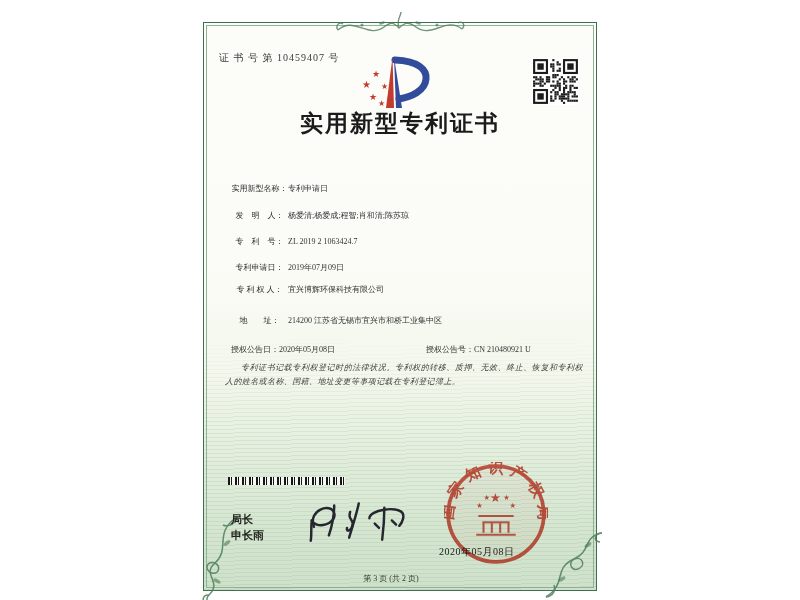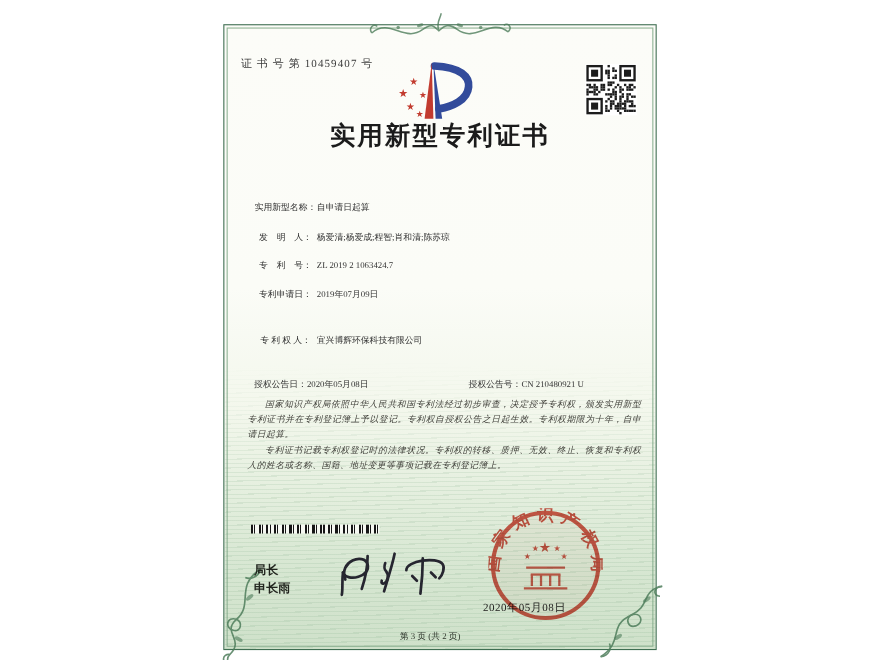--- a/index.html
+++ b/index.html
@@ -244,41 +244,43 @@
             <rect x="0" y="14" width="7" height="7"></rect>
             <rect x="1" y="15" width="5" height="5" fill="#fff"></rect>
             <rect x="2" y="16" width="3" height="3"></rect>
           </g>
         </svg>
       </div>
 
     <div class="title">实用新型专利证书</div>
 
     <div class="row" style="top:160px">
-      <span class="lbl">实用新型名称：</span><span class="val">自申请日起算</span>
+      <span class="lbl">实用新型名称：</span><span class="val">专利申请日</span>
     </div>
     <div class="row" style="top:187px">
       <span class="lbl">发　明　人：</span><span class="val">杨爱清;杨爱成;程智;肖和清;陈苏琼</span>
     </div>
     <div class="row" style="top:213px">
       <span class="lbl">专　利　号：</span><span class="val">ZL 2019 2 1063424.7</span>
     </div>
     <div class="row" style="top:239px">
       <span class="lbl">专利申请日：</span><span class="val">2019年07月09日</span>
     </div>
-    <div class="row" style="top:281px">
+    <div class="row" style="top:261px">
       <span class="lbl">专 利 权 人：</span><span class="val">宜兴博辉环保科技有限公司</span>
+    </div>
+    <div class="row" style="top:292px">
+      <span class="lbl">地　　址：</span><span class="val">214200 江苏省无锡市宜兴市和桥工业集中区</span>
     </div>
     <div class="row" style="top:321px">
       <span>授权公告日：</span><span>2020年05月08日</span>
       <span class="grant-no"><span>授权公告号：</span><span>CN 210480921 U</span></span>
     </div>
 
     <div class="paras">
-      <p>国家知识产权局依照中华人民共和国专利法经过初步审查，决定授予专利权，颁发实用新型专利证书并在专利登记簿上予以登记。专利权自授权公告之日起生效。专利权期限为十年，自申请日起算。</p>
       <p>专利证书记载专利权登记时的法律状况。专利权的转移、质押、无效、终止、恢复和专利权人的姓名或名称、国籍、地址变更等事项记载在专利登记簿上。</p>
     </div>
 
     <div class="barcode"></div>
 
     <div class="director">
       <div>局长</div>
       <div>申长雨</div>
     </div>
 

